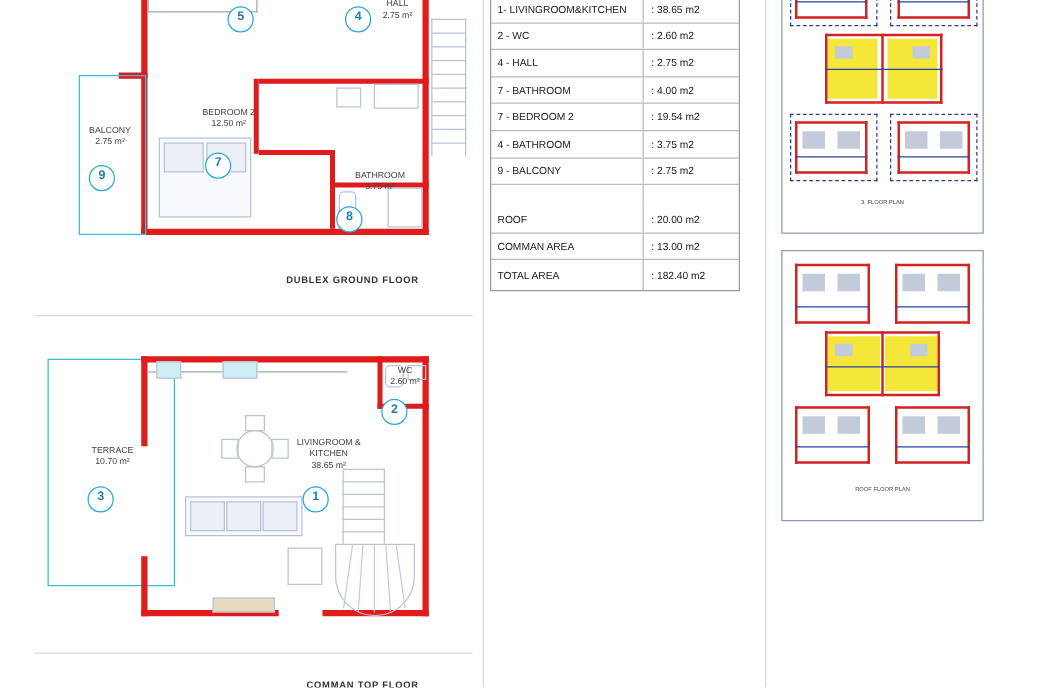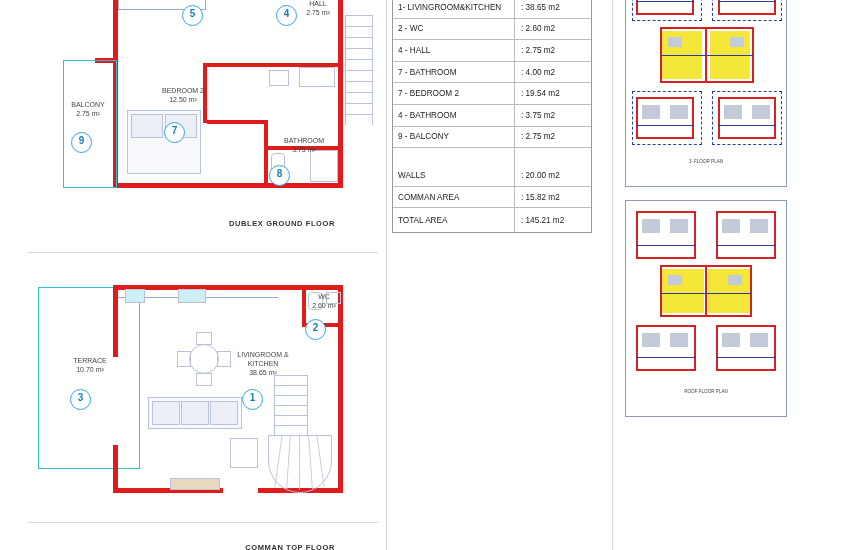--- a/index.html
+++ b/index.html
@@ -76,30 +76,30 @@
     </div>
     <div class="row">
       <div class="k">9 - BALCONY</div>
       <div class="v">: 2.75 m2</div>
     </div>
     <div class="row spacer">
       <div class="k"></div>
         <div class="v"></div>
     </div>
     <div class="row">
-      <div class="k">WALLS</div>
+      <div class="k">ROOF</div>
       <div class="v">: 20.00 m2</div>
     </div>
     <div class="row">
       <div class="k">COMMAN AREA</div>
-      <div class="v">: 15.82 m2</div>
+      <div class="v">: 13.00 m2</div>
     </div>
     <div class="row tot">
       <div class="k">TOTAL AREA</div>
-      <div class="v">: 145.21 m2</div>
+      <div class="v">: 182.40 m2</div>
     </div>
   </div>
 
   <div class="abs" style="left:55px;top:-40px;width:310px;height:250px;">
 
     <div class="wall" style="left:58px;top:0px;width:5px;height:100px;"></div>
     <div class="wall" style="left:58px;top:100px;width:5px;height:128px;"></div>
     <div class="wall" style="left:40px;top:98px;width:23px;height:5px;"></div>
     <div class="wall" style="left:58px;top:223px;width:230px;height:5px;"></div>
     <div class="wall" style="left:283px;top:36px;width:5px;height:192px;"></div>

